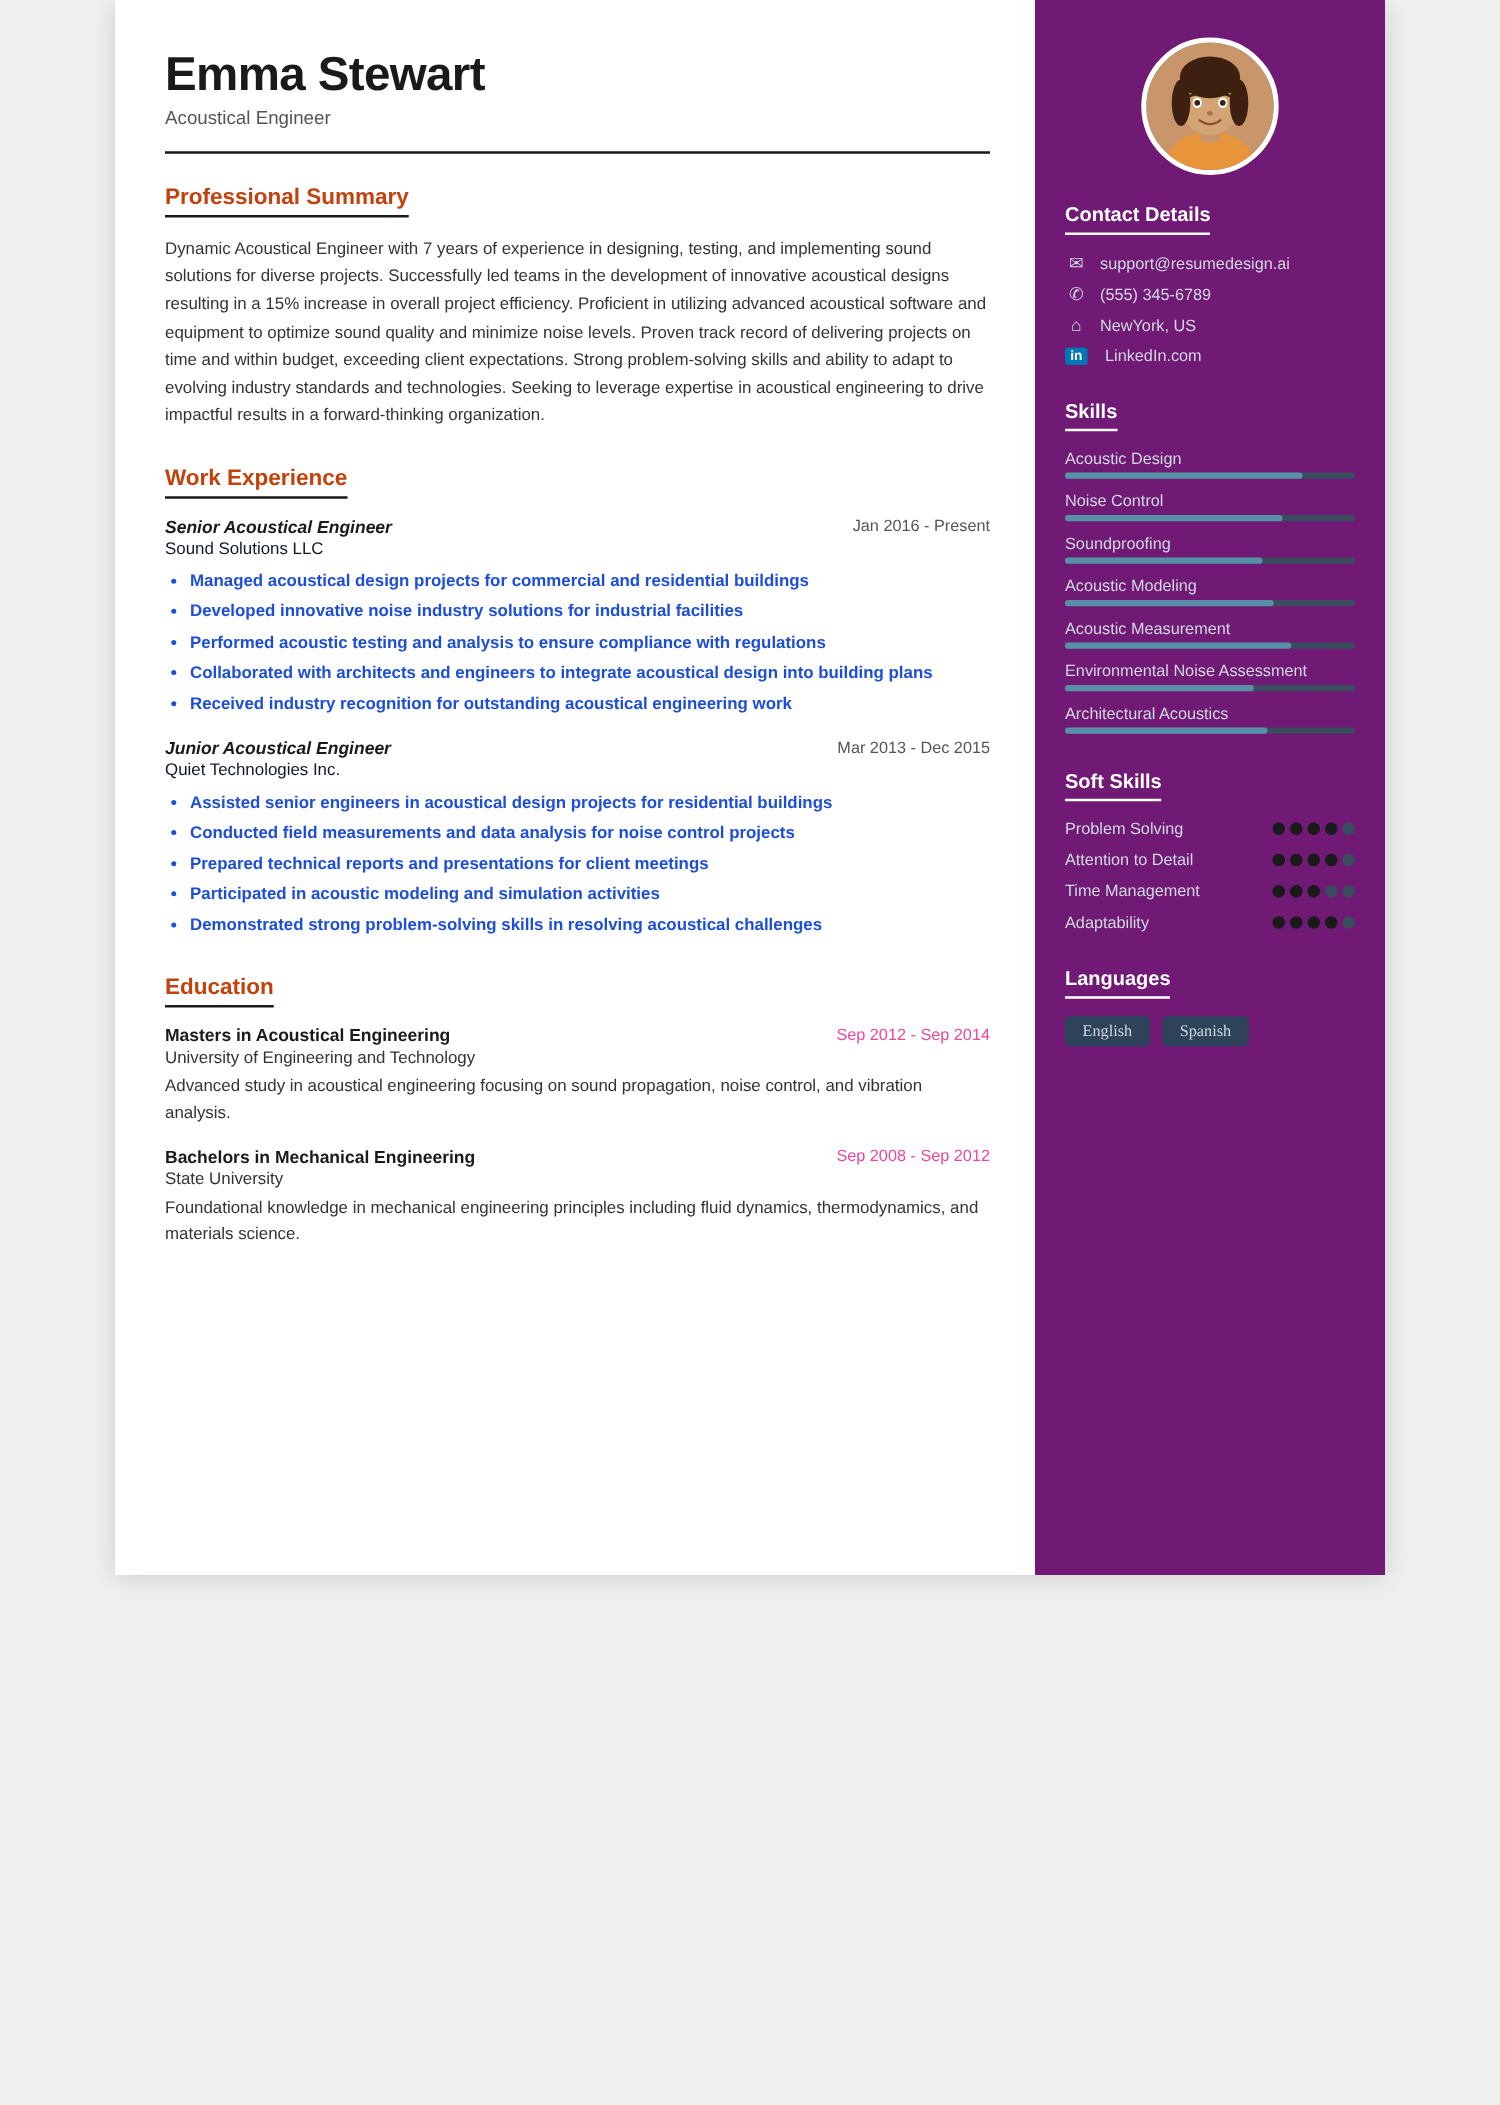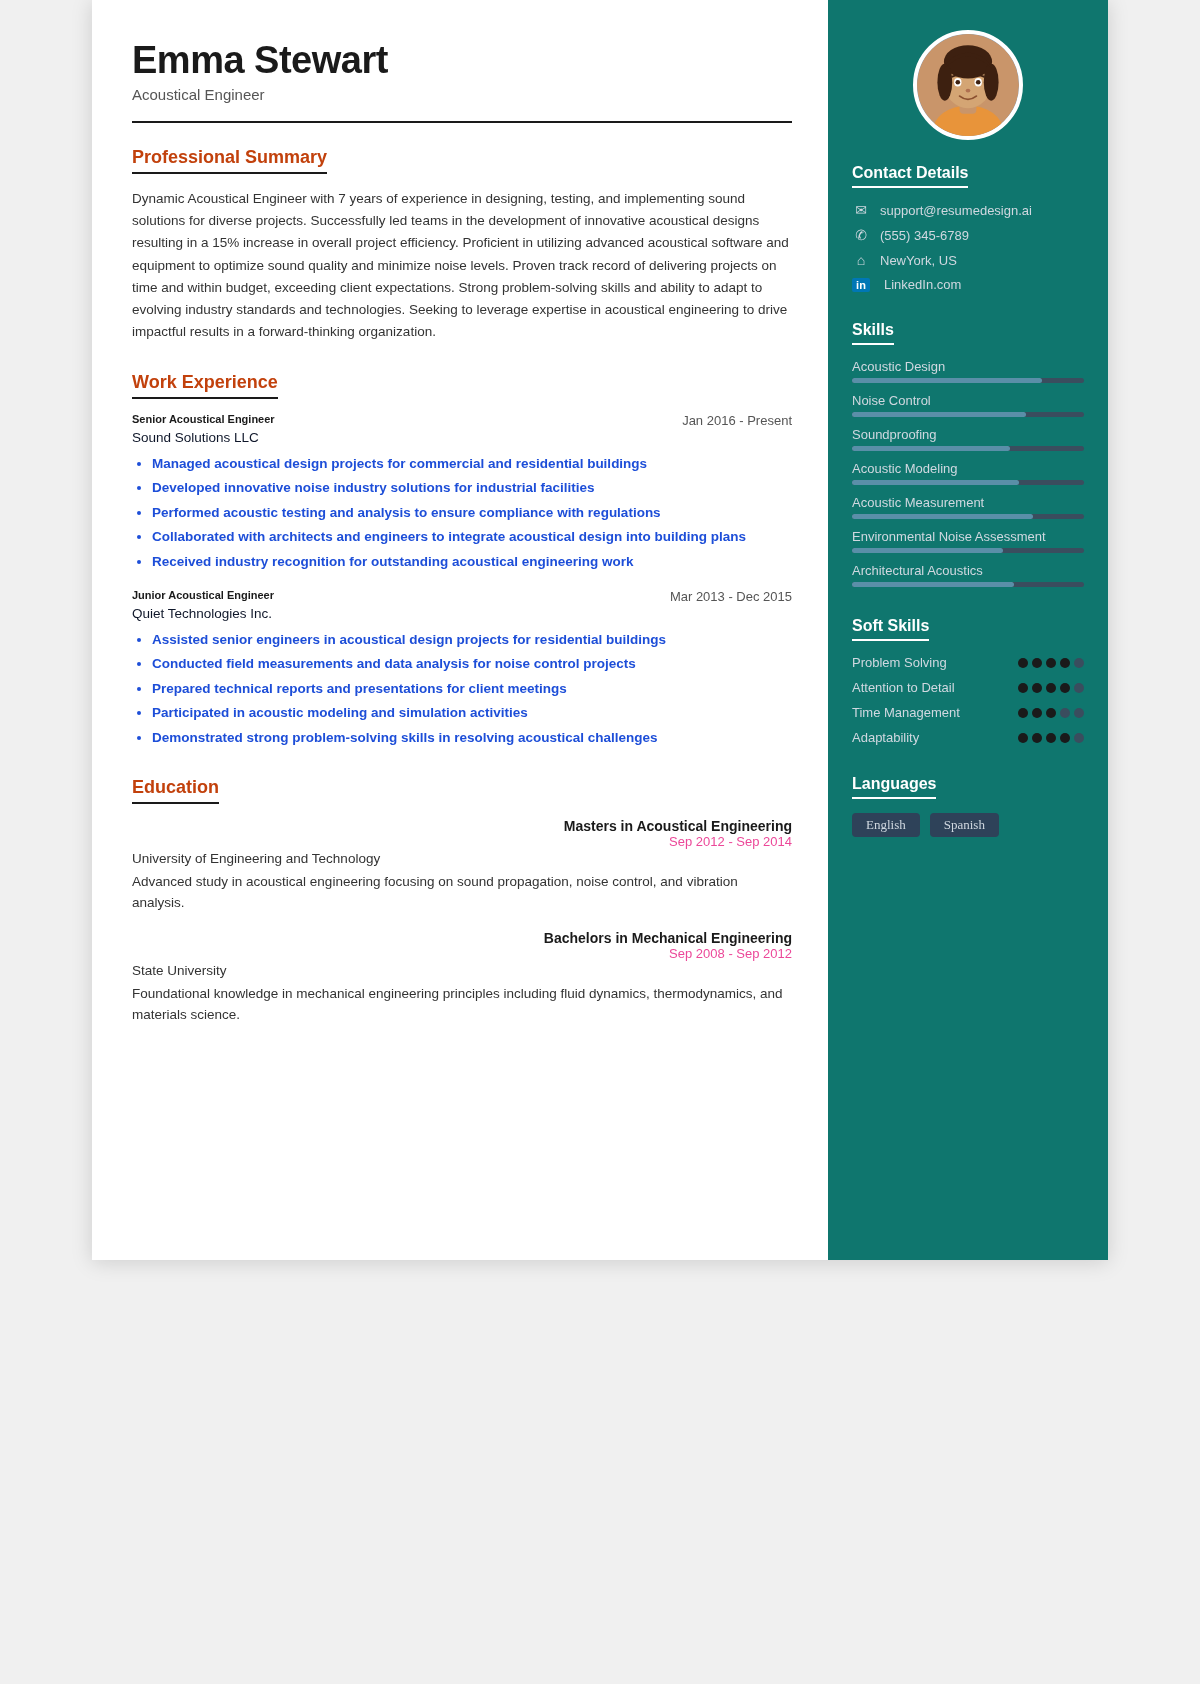--- a/index.html
+++ b/index.html
@@ -63,23 +63,24 @@
       line-height: 1.65;
     }
     
     .job-header {
       display: flex;
       justify-content: space-between;
       align-items: flex-start;
       margin-bottom: 2px;
     }
     .job-title-text {
-      font-size: 11px;
+      font-size: 14px;
       font-weight: 700;
       color: #1a1a1a;
+      font-style: italic;
     }
     .job-date {
       font-size: 13px;
       color: #555;
       white-space: nowrap;
       margin-left: 16px;
     }
     .company-name {
       font-size: 13.5px;
       color: #0f172a;
@@ -94,23 +95,22 @@
       font-size: 13.5px;
       color: #1d4ed8;
       line-height: 1.6;
       margin-bottom: 3px;
       font-weight: bold;
     }
     
     .edu-header {
       display: flex;
       justify-content: space-between;
-      align-items: flex-end;
+      align-items: flex-start;
       margin-bottom: 2px;
-      flex-direction: column;
     }
     .edu-degree {
       font-size: 14px;
       font-weight: 700;
       color: #1a1a1a;
     }
     .edu-date {
       font-size: 13px;
       color: #ec4899;
       white-space: nowrap;
@@ -124,21 +124,21 @@
     .edu-desc {
       font-size: 13.5px;
       color: #333;
       line-height: 1.6;
       margin-bottom: 16px;
     }
 
     
     .right-col {
       width: 280px;
-      background: #0f766e;
+      background: #701a75;
       padding: 0 0 36px 0;
       display: flex;
       flex-direction: column;
       align-items: center;
     }
     .avatar-wrap {
       margin: 30px auto 24px auto;
       width: 110px;
       height: 110px;
       border-radius: 50%;

